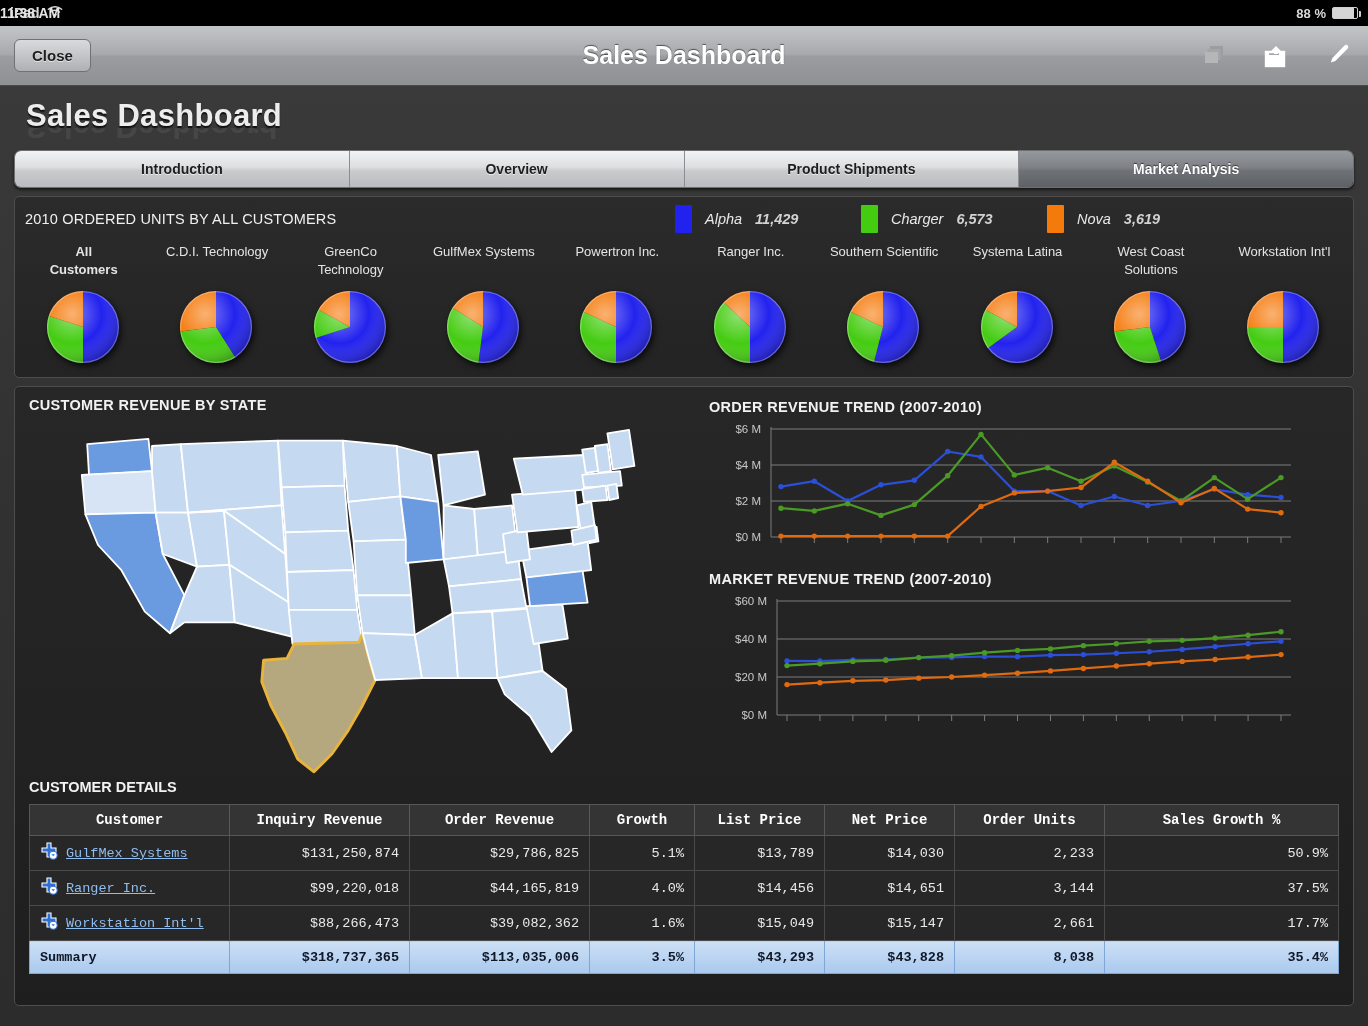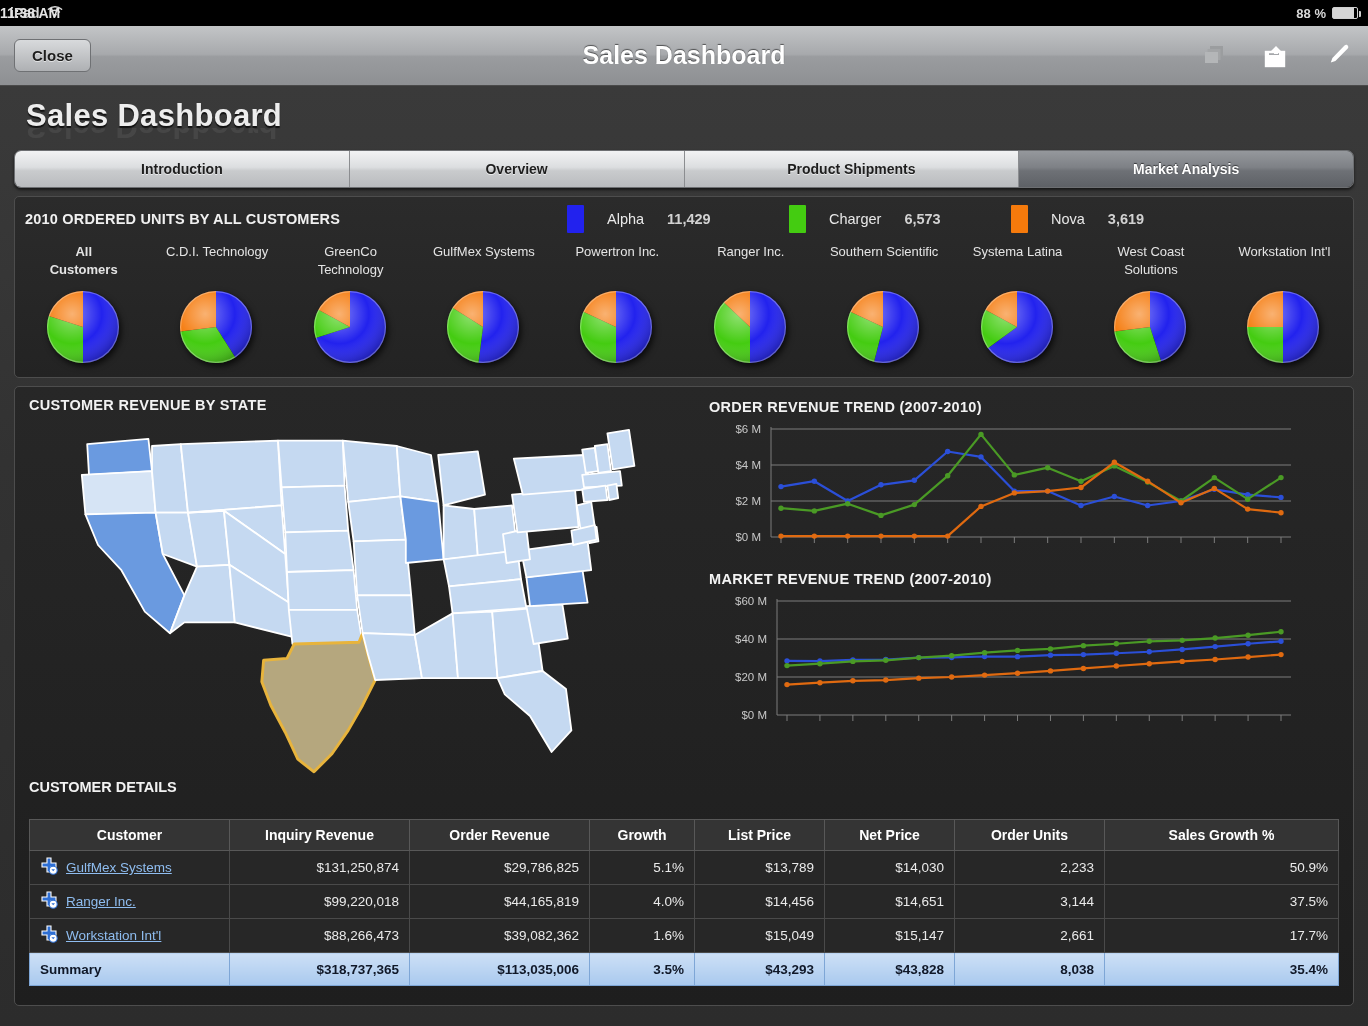--- a/index.html
+++ b/index.html
@@ -109,25 +109,25 @@
   
   .panel{
     background:linear-gradient(to bottom,#2b2b2b,#232323);
     border:1px solid #4d4d4d;
     border-radius:5px;
     margin:8px 6px 0 6px;
   }
   .pie-panel{ padding:8px 10px 10px 10px; }
   .pie-header{ display:flex; align-items:center; }
   .pie-title{
-    font-size:14.5px; font-weight:bold; color:#f0f0f0; letter-spacing:.2px;
+    font-size:14.5px; font-weight:normal; color:#f0f0f0; letter-spacing:.2px;
     white-space:nowrap;
   }
   .legend{ display:flex; align-items:center; margin-left:auto; padding-right:110px; }
-  .legend-item{ display:flex; align-items:center; gap:23px; width:222px; }
+  .legend-item{ display:flex; align-items:center; gap:13px; width:186px;font-style:italic; }
   .sw{ width:17px; height:28px; border-radius:1px; }
   .lg-name{ font-size:14.5px; color:#e8e8e8; }
   .lg-val{ font-size:14.5px; color:#d2d2d2; font-weight:bold; }
 
   .pies{ display:flex; margin-top:10px;gap:16px; }
   .pie-cell{ flex:1; display:flex; flex-direction:column; align-items:center; }
   .pie-label{
     font-size:13px; color:#e4e4e4; text-align:center;
     line-height:1.38; height:40px; padding:0 2px;
   }
@@ -151,22 +151,23 @@
   .upper{ display:flex; height:380px; }
   .map-col{ width:668px; position:relative; }
   .map-holder{ margin-top:6px; }
   .charts-col{ flex:1; padding-left:12px; padding-top:2px; }
   .chart-block{ margin-bottom:8px; }
   .chart-block .sec-title{ margin-bottom:6px; }
 
   
   .tbl-title{ margin-top:2px; font-size:14.5px; font-weight:bold; color:#f2f2f2; }
   table{
-    width:100%; border-collapse:collapse; margin-top:24px;
+    width:100%; border-collapse:collapse; margin-top:9px;
     font-size:13.5px;
+    font-family:Liberation Mono, monospace;
   }
   th{
     background:#343434; color:#ffffff; font-weight:bold;
     border:1px solid #585858; padding:7px 10px;
     text-align:center; font-size:14px;
   }
   td{
     border:1px solid #4a4a4a; padding:6px 10px;
     color:#eaeaea; text-align:right; height:33px;
     background:#272727;

